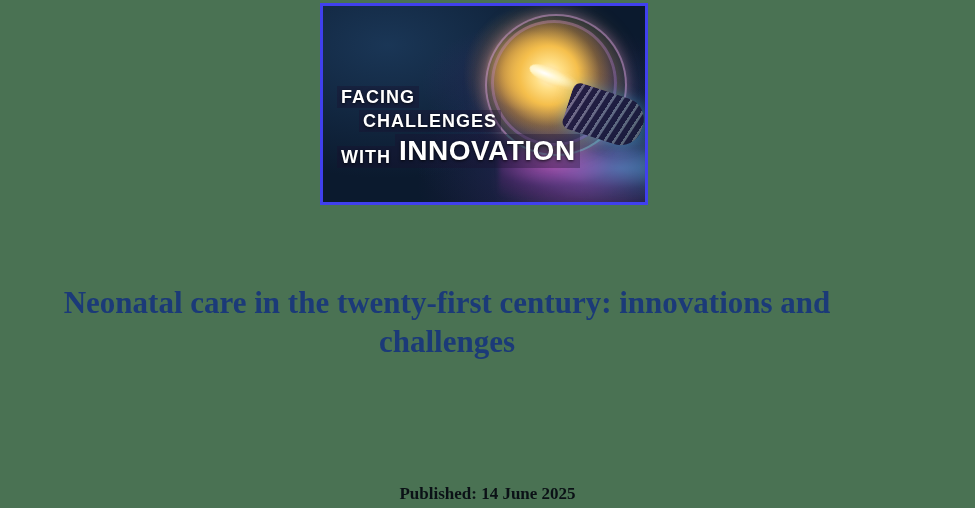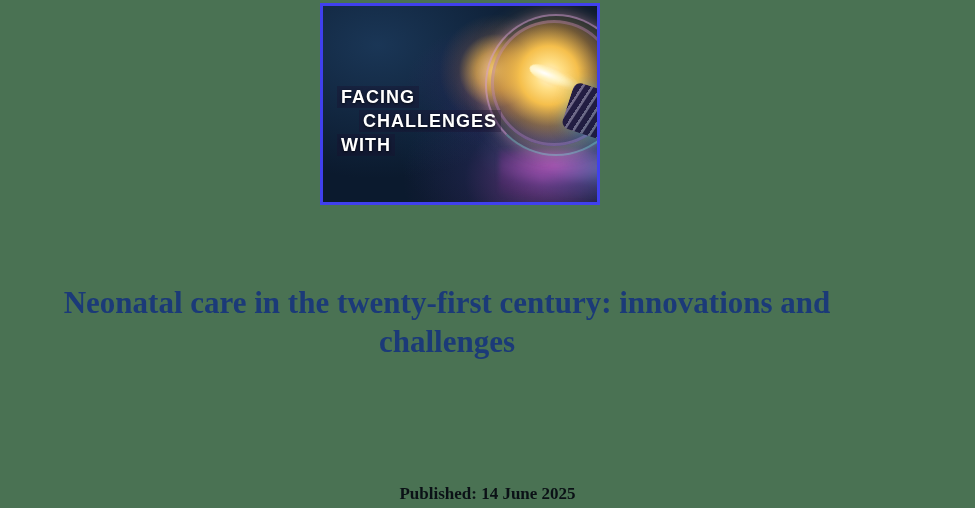--- a/index.html
+++ b/index.html
@@ -22,21 +22,21 @@
     display: flex;
     flex-direction: column;
     align-items: center;
   }
 
   
   .hero-wrap {
     position: absolute;
     left: 320px;
     top: 3px;
-    width: 280px;
+    width: 328px;
     height: 202px;
     box-sizing: border-box;
     border: 3px solid #4040ee;
     background: #0b1a2e;
     overflow: hidden;
   }
   .hero-art {
     position: absolute;
     inset: 0;
     background:
@@ -235,20 +235,21 @@
     <div class="reflection"></div>
     <div class="bulb-ring"></div>
     <div class="bulb"></div>
     <div class="filament"></div>
     <div class="socket"></div>
     <div class="hero-text">
       <span class="hero-line hl1">FACING</span>
       <span class="hero-line hl2">CHALLENGES</span>
       <div class="hl3row">
         <span class="hero-line hl3">WITH</span>
+        <span class="hero-line hl4">INNOVATION</span>
       </div>
     </div>
   </div>
 
   <h1 class="title">
     <span>Neonatal care in the twenty-first century: innovations and</span>
     <span>challenges</span>
   </h1>
 
 

